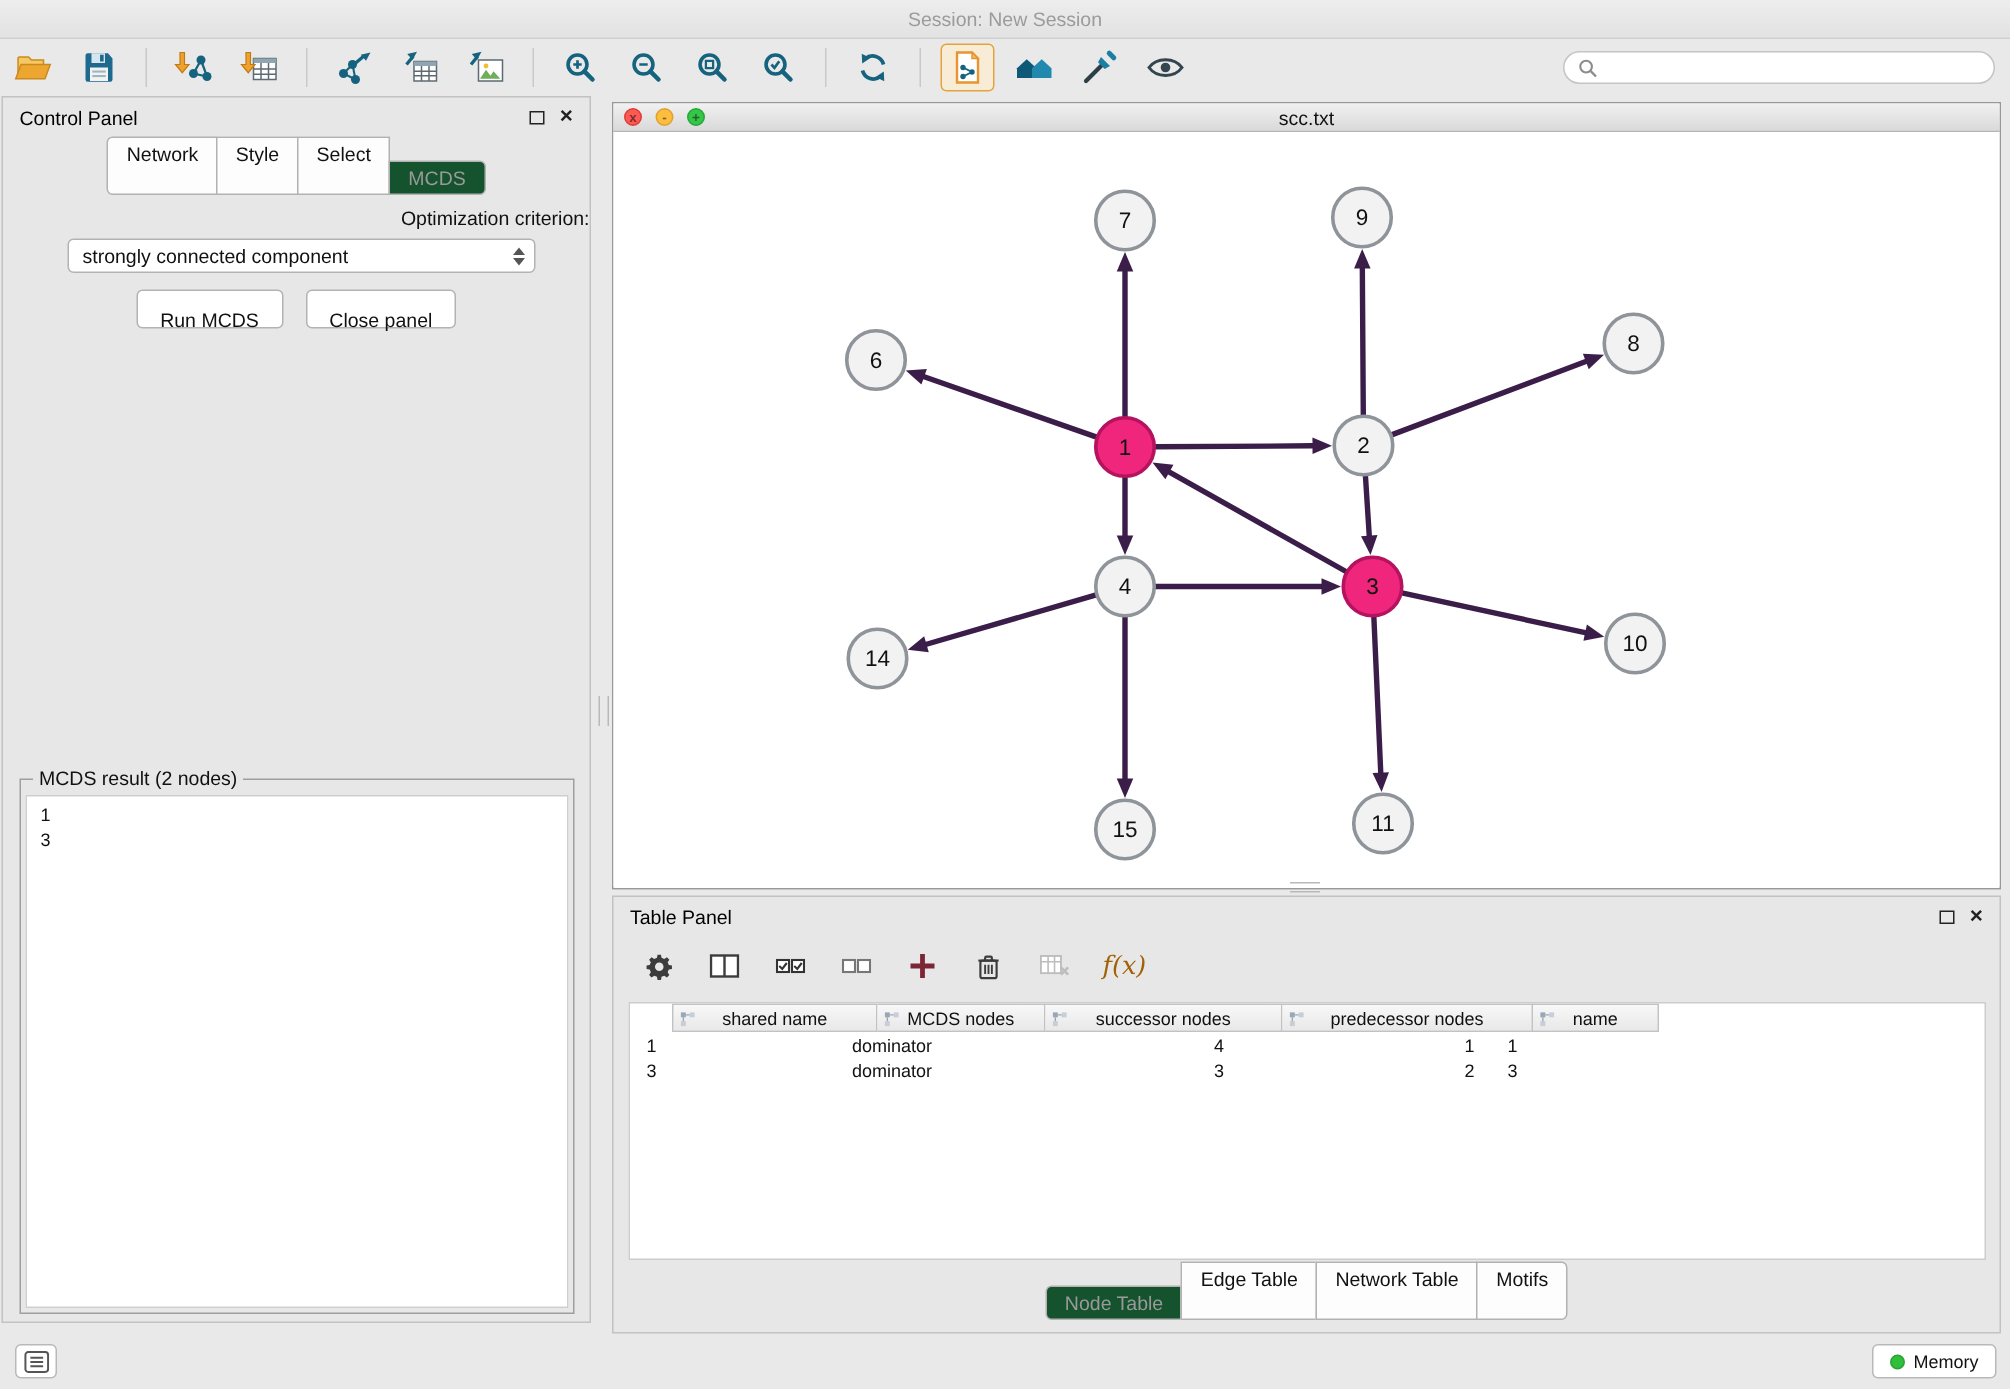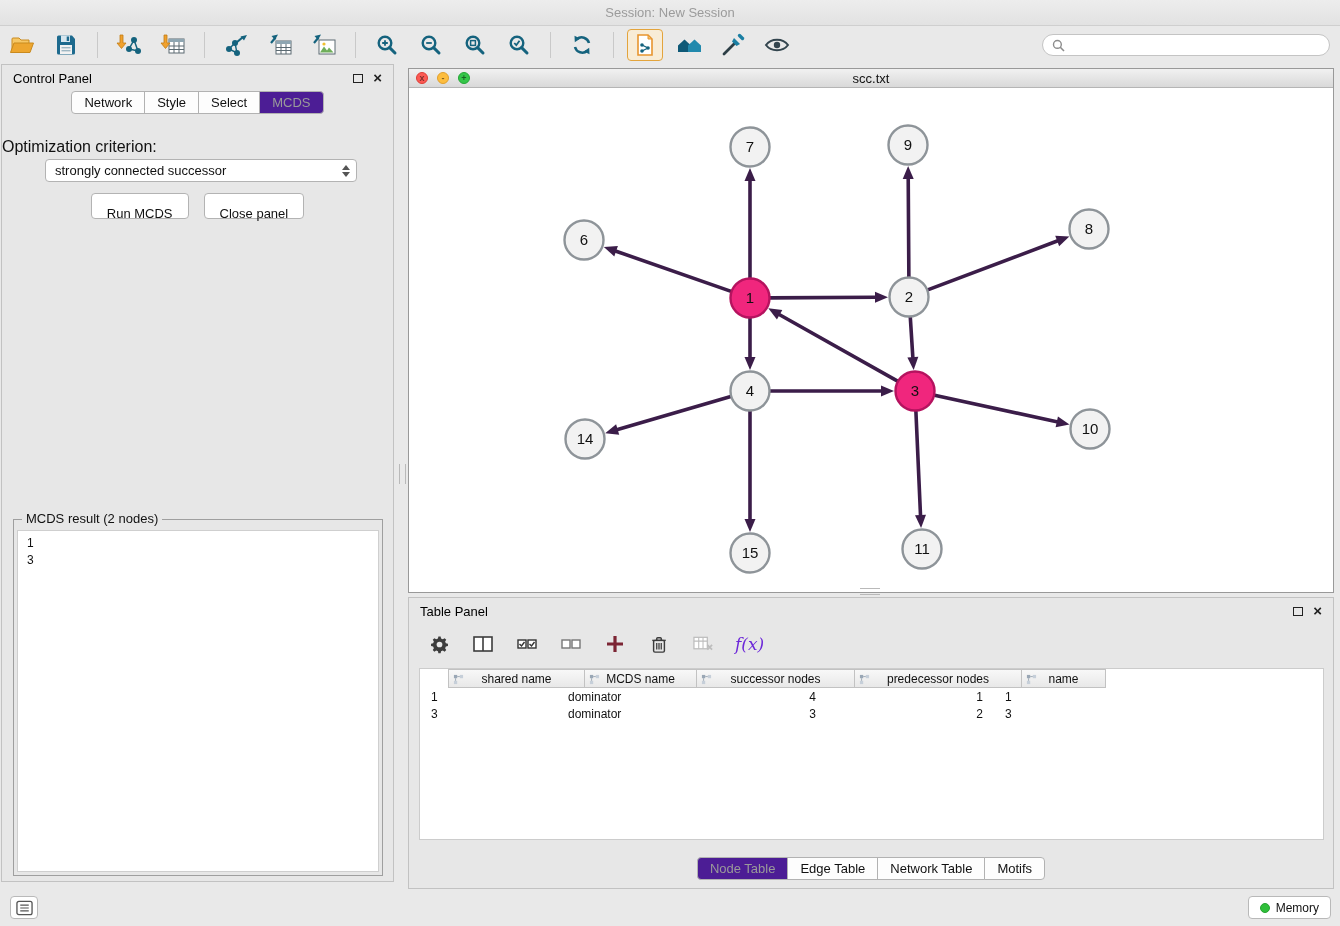--- a/index.html
+++ b/index.html
@@ -35,25 +35,25 @@
     font-size:13px; color:#000; }
   .win-btns { margin-left:auto; display:flex; gap:10px; align-items:center; }
   .float-btn { width:10px; height:9px; border:1.6px solid #222; display:inline-block; }
   .close-btn { font-size:15px; font-weight:bold; color:#222; line-height:10px; }
   .close-btn::before { content:"\00D7"; }
   .tabs { display:flex; justify-content:center; }
   .tab { border:1px solid #b2b2b2; background:#fdfdfd; padding:3px 12px;
     font-size:13px; margin-left:-1px; color:#111; white-space:nowrap; cursor:default; }
   .tab:first-child { border-radius:4px 0 0 4px; margin-left:0; }
   .tab:last-child  { border-radius:0 4px 4px 0; }
-  .tab.active { background:#4c1d95; color:#9a9a9a; }
+  .tab.active { background:#14532d; color:#9a9a9a;margin-top:16px; }
   
   .control-panel { position:absolute; left:1px; top:64px; width:393px; height:818px;
     background:#e7e7e7; border:1px solid #c2c2c2; }
-  .opt-label { position:absolute; top:73px; left:0; right:0; text-align:left; font-size:16px; }
+  .opt-label { position:absolute; top:73px; left:0; right:0; text-align:right; font-size:13px; }
   .dropdown { position:absolute; top:94px; left:43px; width:312px; height:23px;
     background:#fff; border:1px solid #b3b3b3; border-radius:4px;
     display:flex; align-items:center; font-size:13px; padding:0 6px 0 9px; }
   .stepper { margin-left:auto; display:flex; flex-direction:column; align-items:center; gap:2px; }
   .tri-up    { width:0; height:0; border-left:4px solid transparent; border-right:4px solid transparent; border-bottom:5px solid #555; }
   .tri-down  { width:0; height:0; border-left:4px solid transparent; border-right:4px solid transparent; border-top:5px solid #555; }
   .btn-row { position:absolute; top:128px; left:0; right:0; display:flex;
     justify-content:center; gap:15px; }
   .mac-btn { height:23px; padding:12px 15px; font-size:13px; background:#fff;
     border:1px solid #b3b3b3; border-radius:4px; font-family:inherit; color:#111; }
@@ -82,21 +82,21 @@
   .grip-v { position:absolute; left:399px; top:464px; width:7px; height:20px;
     border-left:1px solid #b9b9b9; border-right:1px solid #b9b9b9; }
   .grip-h { position:absolute; left:860px; top:588px; width:20px; height:7px;
     border-top:1px solid #b9b9b9; border-bottom:1px solid #b9b9b9; }
   
   .table-panel { position:absolute; left:408px; top:597px; width:926px; height:292px;
     background:#e7e7e7; border:1px solid #c2c2c2; }
   .tp-toolbar { position:absolute; top:28px; left:0; right:0; height:36px;
     display:flex; align-items:center; padding:0 18px; gap:20px; }
   .tp-icon { display:flex; align-items:center; justify-content:center; width:24px; height:24px; }
-  .fx { font-family:"DejaVu Serif", serif; font-style:italic; color:#6d28d9; font-size:17px; }
+  .fx { font-family:"DejaVu Serif", serif; font-style:italic; color:#a16207; font-size:17px; }
   .table-wrap { position:absolute; left:10px; right:9px; top:70px; height:172px;
     background:#fff; border:1px solid #ccc; overflow:hidden; }
   .thead { display:flex; height:19px; }
   .th { position:relative; border:1px solid #c2c2c2; border-left:none;
     background:linear-gradient(#f8f8f8,#e8e8e8); font-size:12px;
     display:flex; align-items:center; justify-content:center; flex:0 0 auto; }
   .th:first-child { border-left:1px solid #c2c2c2;margin-left:28px; }
   .th .hicon { position:absolute; left:4px; top:4px; }
   .tr { display:flex; height:17px; font-size:12px; align-items:center; }
   .td { flex:0 0 auto; padding:0 11px; overflow:hidden; white-space:nowrap; }
@@ -269,21 +269,21 @@
     </span>
   </div>
   <div class="tabs" id="cp-tabs">
       <div class="tab">Network</div>
       <div class="tab">Style</div>
       <div class="tab">Select</div>
       <div class="tab active">MCDS</div>
     </div>
   <div class="opt-label">Optimization criterion:</div>
   <div class="dropdown">
-    <span>strongly connected successor</span>
+    <span>strongly connected component</span>
     <span class="stepper">
       <span class="tri-up"></span>
         <span class="tri-down"></span>
     </span>
   </div>
   <div class="btn-row">
     <button class="mac-btn">Run MCDS</button>
     <button class="mac-btn">Close panel</button>
   </div>
   <div class="result-group">
@@ -480,21 +480,21 @@
           </svg>
           <span>shared name</span>
         </div>
         <div class="th" style="width: 112px;">
           <svg class="hicon" width="11" height="11" viewBox="0 0 12 12">
             <rect x="1" y="1" width="3.6" height="3.6" fill="#9aa7b5"></rect>
             <rect x="7.4" y="1" width="3.6" height="3.6" fill="#c6cfd9"></rect>
             <rect x="1" y="7.4" width="3.6" height="3.6" fill="#c6cfd9"></rect>
             <path d="M2.8 4.6 v2.8 M4.6 2.8 h2.8" stroke="#9aa7b5" stroke-width="1" fill="none"></path>
           </svg>
-          <span>MCDS name</span>
+          <span>MCDS nodes</span>
         </div>
         <div class="th" style="width: 158px;">
           <svg class="hicon" width="11" height="11" viewBox="0 0 12 12">
             <rect x="1" y="1" width="3.6" height="3.6" fill="#9aa7b5"></rect>
             <rect x="7.4" y="1" width="3.6" height="3.6" fill="#c6cfd9"></rect>
             <rect x="1" y="7.4" width="3.6" height="3.6" fill="#c6cfd9"></rect>
             <path d="M2.8 4.6 v2.8 M4.6 2.8 h2.8" stroke="#9aa7b5" stroke-width="1" fill="none"></path>
           </svg>
           <span>successor nodes</span>
         </div>

